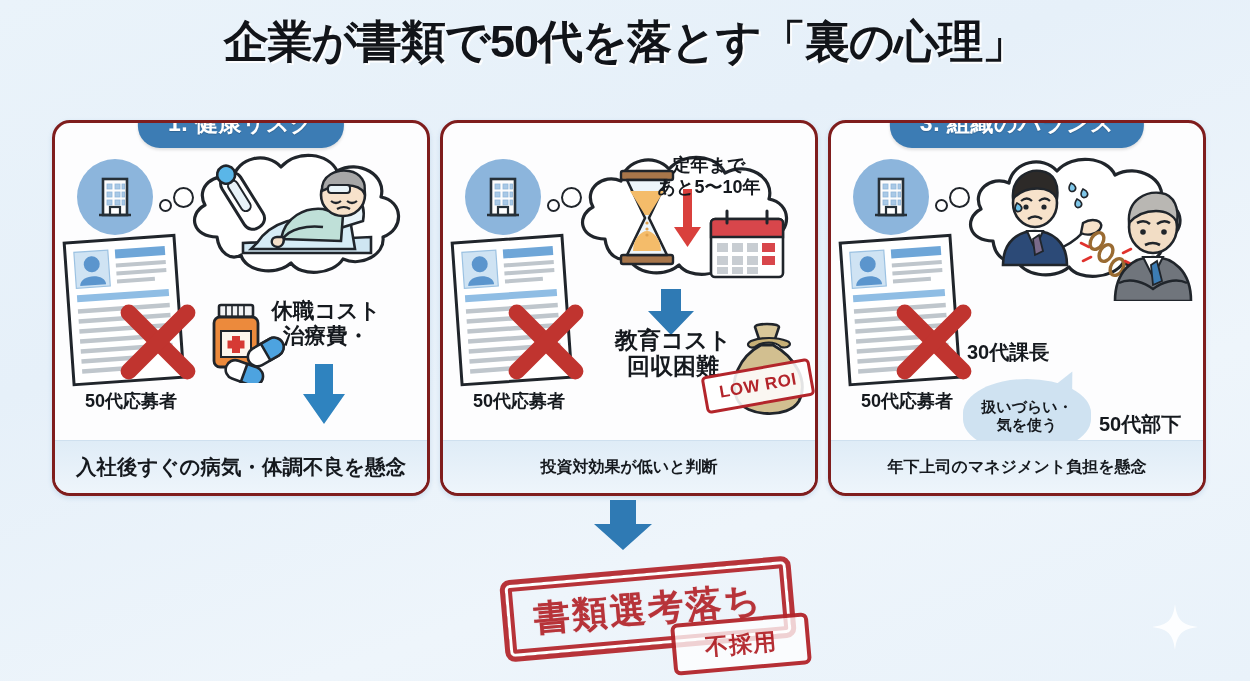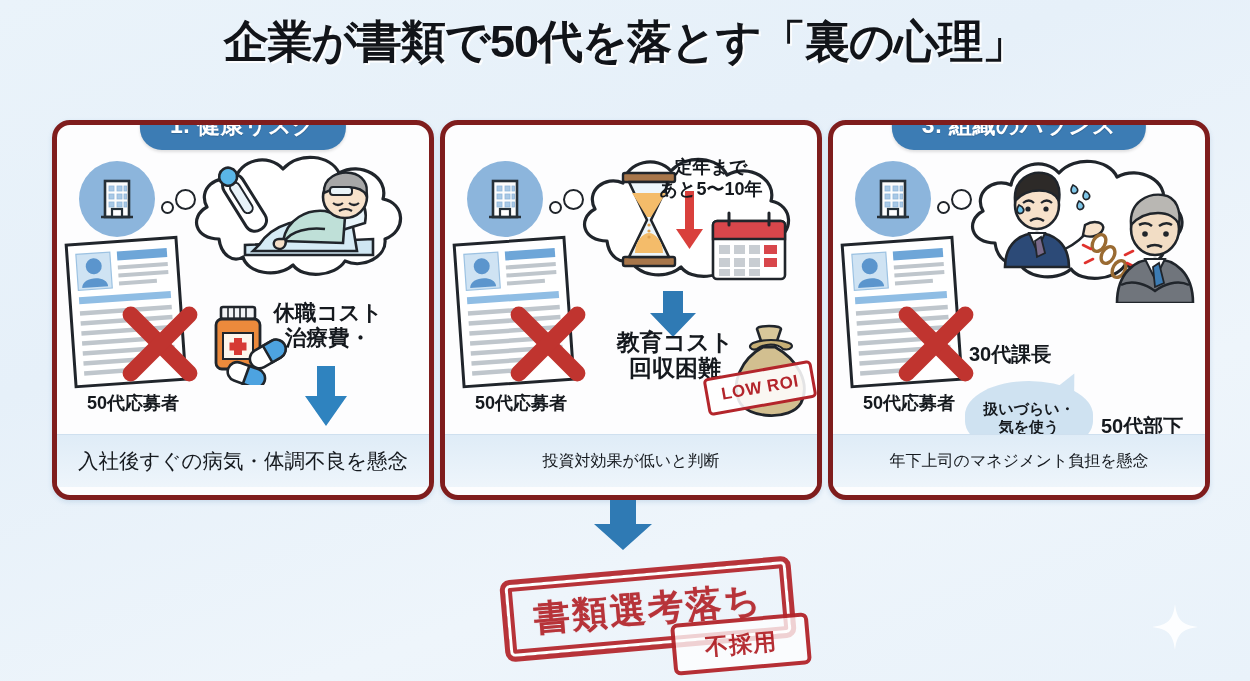--- a/index.html
+++ b/index.html
@@ -17,41 +17,41 @@
   #title{
     position:absolute;left:0;top:12px;width:1250px;text-align:center;
     font-size:45px;font-weight:700;color:#111419;letter-spacing:-1px;
     text-shadow:2px 2px 0 rgba(255,255,255,.85);
     white-space:nowrap;
   }
 
   
   .card{
     position:absolute;top:120px;height:370px;
-    background:#fdfdfe;border:5px solid #7f1d1d;border-radius:18px;
+    background:#fdfdfe;border:3px solid #7f1d1d;border-radius:18px;
     box-shadow:0 2px 5px rgba(60,124,180,.18);
     overflow:hidden;
   }
   #card-1{left:52px;width:372px;}
   #card-2{left:440px;width:372px;}
   #card-3{left:828px;width:372px;}
 
   .card-head{
     position:absolute;left:50%;transform:translateX(-50%);top:-23px;
     background:#3c7cb4;color:#fff;border-radius:22px;
     padding:8px 30px 9px;font-size:23px;font-weight:700;white-space:nowrap;
     letter-spacing:.5px;text-shadow:0 1px 1px rgba(0,0,0,.18);
     box-shadow:0 2px 3px rgba(0,0,0,.12);
   }
   .card-body{position:absolute;left:0;right:0;top:26px;bottom:52px;}
   .card-foot{
-    position:absolute;left:0;right:0;bottom:8px;height:52px;
+    position:absolute;left:0;right:0;bottom:0;height:52px;
     background:linear-gradient(180deg,#dfecf7 0%,#eef5fb 100%);
     display:flex;align-items:center;justify-content:center;
-    font-size:20.5px;font-weight:400;color:#15191e;white-space:nowrap;
+    font-size:20.5px;font-weight:700;color:#15191e;white-space:nowrap;
     border-top:1px solid #cfe0ef;
   }
   #card-2 .card-foot,#card-3 .card-foot{font-size:16px;}
 
   
   .company{position:absolute;left:22px;top:10px;width:76px;height:76px;border-radius:50%;
     background:#8cb5dc;display:flex;align-items:center;justify-content:center;}
   .bubdot{position:absolute;border-radius:50%;background:#fff;border:2.5px solid #20252b;}
   .bubdot.d1{width:9px;height:9px;left:104px;top:50px;}
   .bubdot.d2{width:17px;height:17px;left:118px;top:38px;}

